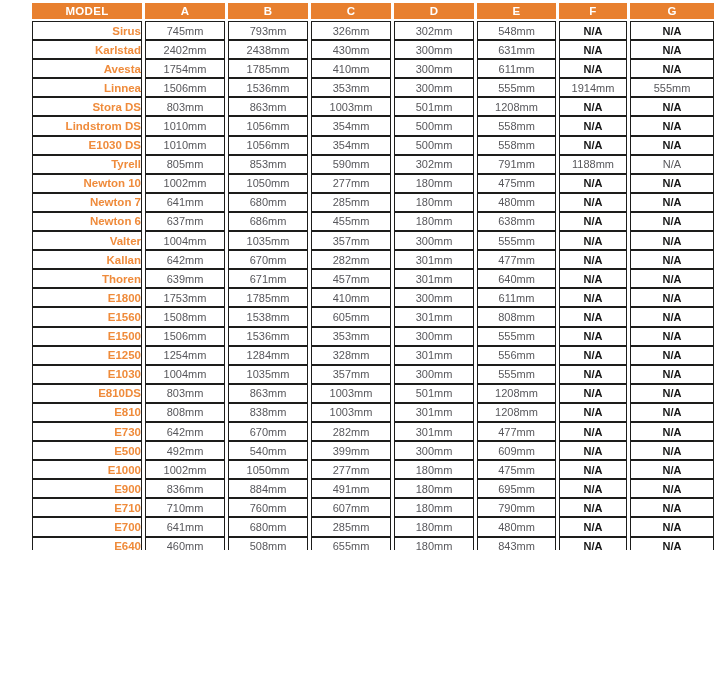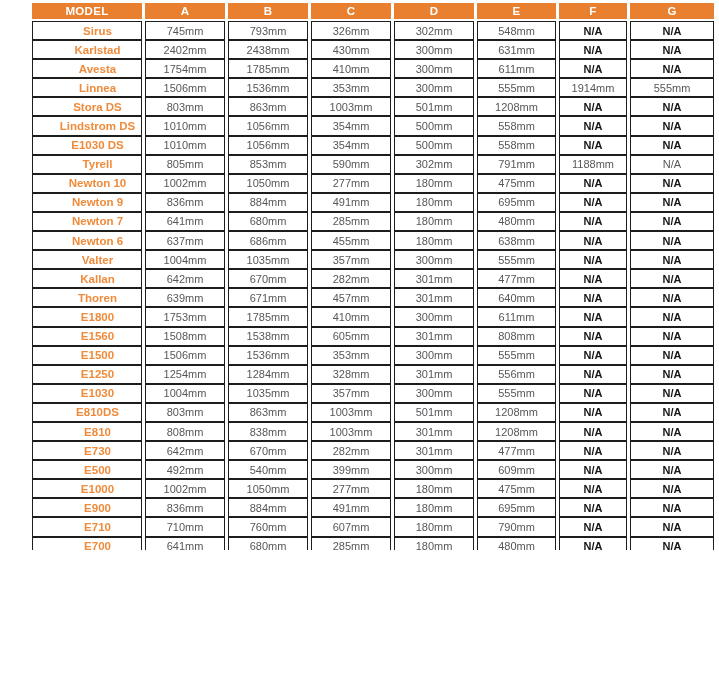--- a/index.html
+++ b/index.html
@@ -44,21 +44,21 @@
     color: #57575B;
     text-align: center;
     box-sizing: border-box;
     background: #ffffff;
     white-space: nowrap;
     overflow: hidden;
   }
   table.spec-table td.model {
     color: #EF8B3B;
     font-weight: bold;
-    text-align: center;
+    text-align: right;
     padding-left: 21px;
     font-size: 11.5px;
   }
   table.spec-table td.na {
     font-weight: bold;
     color: #161616;
   }
   table.spec-table td.na-plain {
     font-weight: normal;
     color: #57575B;
@@ -176,30 +176,20 @@
           <td class="model">Newton 10</td>
           <td>1002mm</td>
           <td>1050mm</td>
           <td>277mm</td>
           <td>180mm</td>
           <td>475mm</td>
           <td class="na">N/A</td>
           <td class="na">N/A</td>
         </tr>
         <tr>
-          <td class="model">Newton 9</td>
-          <td>836mm</td>
-          <td>884mm</td>
-          <td>491mm</td>
-          <td>180mm</td>
-          <td>695mm</td>
-          <td class="na">N/A</td>
-          <td class="na">N/A</td>
-        </tr>
-        <tr>
           <td class="model">Newton 7</td>
           <td>641mm</td>
           <td>680mm</td>
           <td>285mm</td>
           <td>180mm</td>
           <td>480mm</td>
           <td class="na">N/A</td>
           <td class="na">N/A</td>
         </tr>
         <tr>

